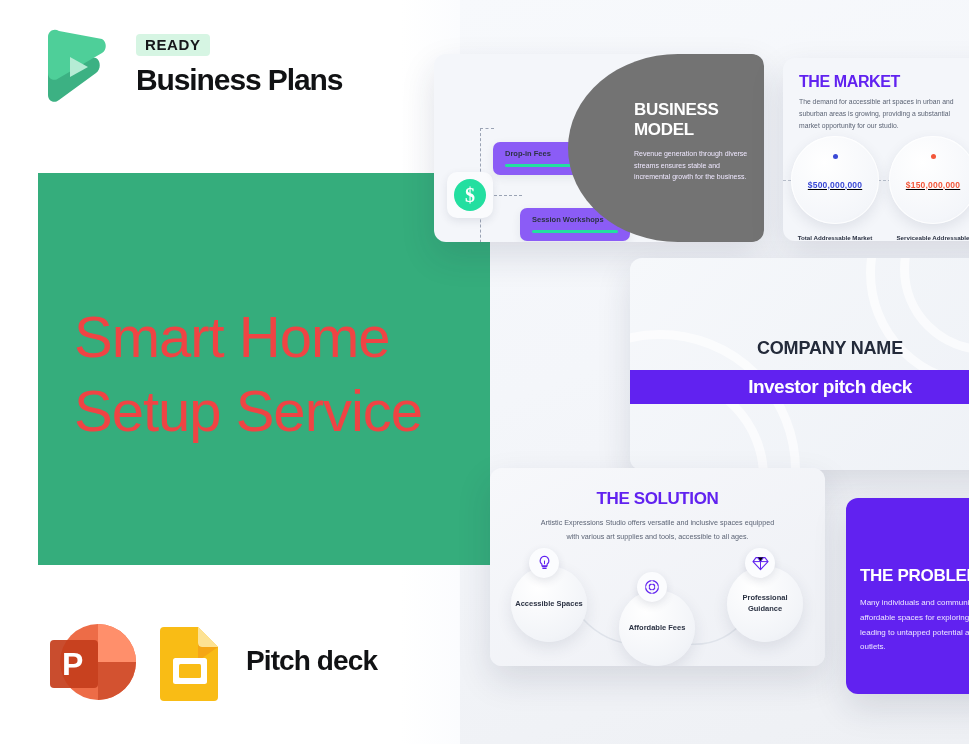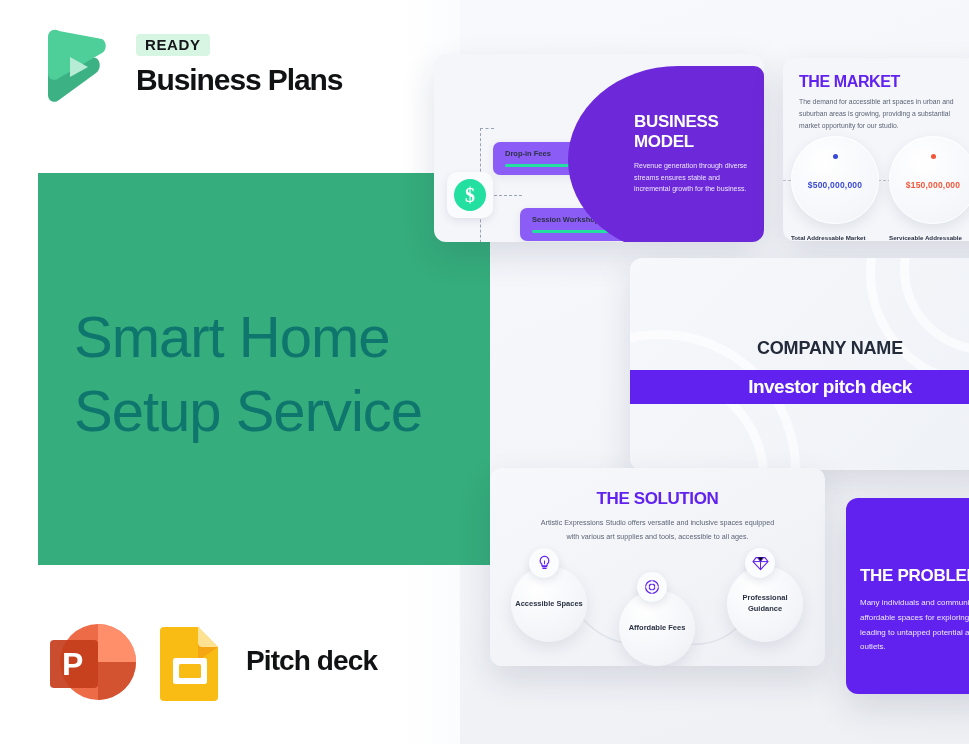--- a/index.html
+++ b/index.html
@@ -36,21 +36,21 @@
     padding:3px 9px 4px; border-radius:4px; line-height:1;
   }
   .brand-name{
     display:block; margin-top:7px; color:#111214;
     font-size:30px; font-weight:700; letter-spacing:-1.1px; line-height:1.1;
   }
 
   
   .hero{
     position:absolute; left:74px; top:300px; width:420px;
-    color:#0f766e; font-size:58px; font-weight:400;
+    color:#ef4444; font-size:58px; font-weight:400;
     line-height:1.28; letter-spacing:-1px;
   }
   .hero span{ display:block; white-space:nowrap; }
 
   
   .format-row{ position:absolute; left:44px; top:615px; display:flex; align-items:center; }
   .pptx-icon{ position:relative; width:92px; height:92px; flex:none; }
   .gslides-icon{ position:relative; width:64px; height:76px; flex:none; margin-left:22px; margin-top:4px;}
   .format-label{
     margin-left:24px; color:#111214; font-size:28px; font-weight:700;
@@ -58,22 +58,22 @@
   }
 
   
   .slide{ position:absolute; border-radius:12px; overflow:hidden;
     box-shadow:0 14px 34px rgba(30,40,70,.13); }
 
   
   .s-bm{ left:434px; top:54px; width:330px; height:188px;
          background:#f4f6fa; }
   .bm-purple{
-    position:absolute; right:0; top:12px; width:196px; height:188px;
-    background:#6d28d9;
+    position:absolute; right:0; top:0; width:196px; height:188px;
+    background:#737373;
     border-radius:110px 10px 10px 110px / 94px 10px 10px 94px;
   }
   .bm-purple-inner{ position:absolute; left:66px; top:46px; right:14px; }
   .bm-title{ color:#fff; font-size:17px; font-weight:700; line-height:1.15; letter-spacing:-.3px; }
   .bm-desc{ color:#efe8ff; font-size:7px; line-height:1.65; margin-top:9px; }
   .bm-dollar-card{
     position:absolute; left:13px; top:118px; width:46px; height:46px;
     background:#fafbfd; border-radius:10px; box-shadow:0 3px 9px rgba(40,50,80,.10);
   }
   .bm-dollar{
@@ -92,21 +92,21 @@
   .bm-dash-v{ position:absolute; left:46px; width:0; border-left:1px dashed #9aa3b4; }
   .bm-dash-h{ position:absolute; height:0; border-top:1px dashed #9aa3b4; }
 
   
   .s-mk{ left:783px; top:58px; width:248px; height:183px; background:#f4f6fa; }
   .mk-title{ position:absolute; left:16px; top:15px; color:#6122f0;
              font-size:16px; font-weight:700; letter-spacing:-.4px; }
   .mk-desc{ position:absolute; left:16px; top:38px; width:160px;
             color:#5c6475; font-size:6.8px; line-height:1.75; }
   .mk-circles{ position:absolute; left:8px; top:78px; display:flex; gap:10px; }
-  .mk-circ-wrap{ width:88px; text-align:left; }
+  .mk-circ-wrap{ width:88px; text-align:center;text-decoration:underline; }
   .mk-circ{
     position:relative; width:88px; height:88px; border-radius:50%;
     background:radial-gradient(circle at 38% 30%,#ffffff 0%,#f4f6fa 72%,#e9ecf2 100%);
     box-shadow:0 5px 14px rgba(40,50,80,.10), inset 0 0 0 1px rgba(255,255,255,.8);
     display:flex; align-items:center; justify-content:center;
   }
   .mk-dot{ position:absolute; top:18px; left:50%; margin-left:-2.5px;
            width:5px; height:5px; border-radius:50%; }
   .mk-val{ font-size:8.5px; font-weight:700; letter-spacing:.2px; margin-top:9px;}
   .mk-cap{ color:#2b3243; font-size:6.2px; font-weight:700; line-height:1.5; margin-top:9px; }

